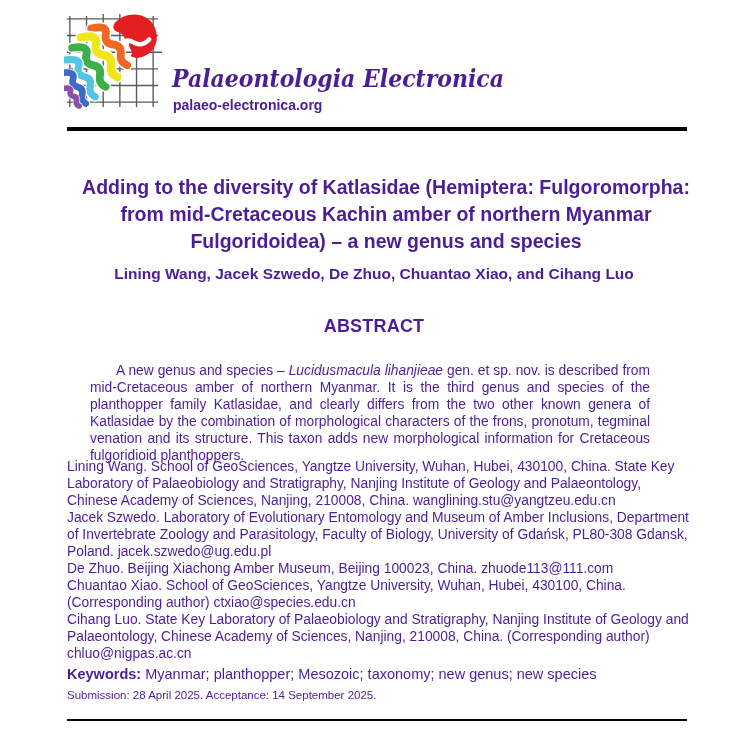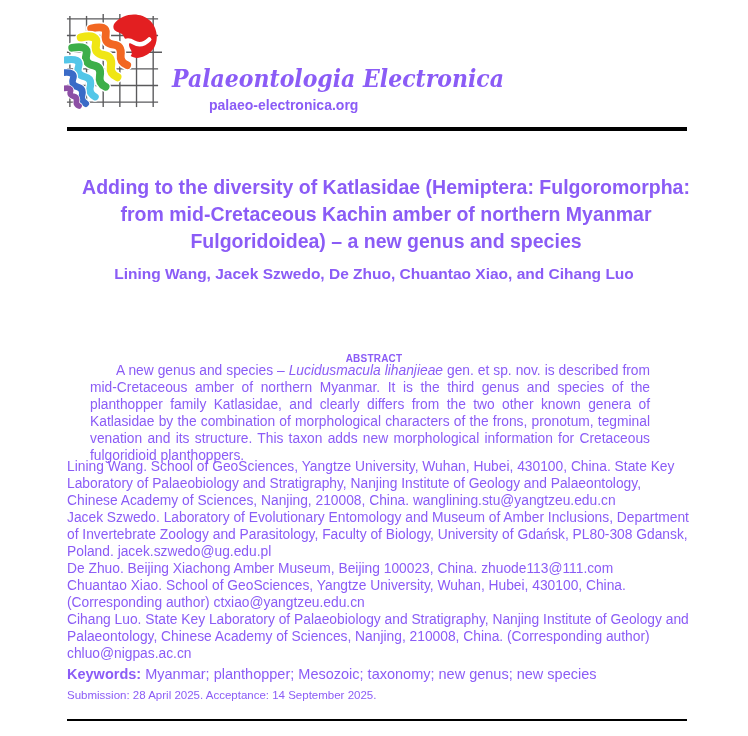--- a/index.html
+++ b/index.html
@@ -1,38 +1,38 @@
 <!DOCTYPE html>
 <html><head>
 <meta charset="utf-8">
 <style>
   html,body { margin:0; padding:0; background:#fff; }
   .page {
     position:relative; width:748px; height:736px; background:#ffffff;
-    font-family:"Liberation Sans", sans-serif; color:#8b5cf6; overflow:hidden;
+    font-family:"Liberation Sans", sans-serif; color:#4c1d95; overflow:hidden;
   }
   .logo { position:absolute; left:64px; top:13px; width:98px; height:98px; }
   .journal-name {
     position:absolute; left:172px; top:64px;
     font-family:"DejaVu Serif", serif; font-weight:bold; font-style:italic;
     font-size:25px; white-space:nowrap; transform:scaleX(.88); transform-origin:left center;
   }
-  .journal-url { position:absolute; left:173px; top:97px; font-weight:bold; font-size:14px; white-space:nowrap;margin-left:36px; }
+  .journal-url { position:absolute; left:173px; top:97px; font-weight:bold; font-size:14px; white-space:nowrap; }
   .rule-top { position:absolute; left:67px; top:127px; width:620px; height:3.5px; background:#000; }
   .article-title {
     position:absolute; top:174px; left:12px; width:748px; text-align:center;
     font-weight:bold; font-size:19.5px; line-height:27px; white-space:nowrap;
   }
   .authors {
     position:absolute; top:265px; left:0; width:748px; text-align:center;
     font-weight:bold; font-size:15.5px; white-space:nowrap;
   }
   .abstract-heading {
     position:absolute; top:316px; left:0; width:748px; text-align:center;
-    font-weight:bold; font-size:10px; letter-spacing:.2px;margin-top:37px;
+    font-weight:bold; font-size:18px; letter-spacing:.2px;
   }
   .abstract-body {
     position:absolute; top:348px; left:90px; width:560px;
     font-size:13.8px; line-height:17px; text-align:justify; text-indent:26px;
   }
   .abstract-body .sp-italic { font-style:italic; }
   .affiliations { position:absolute; top:458px; left:67px; width:626px; font-size:13.8px; line-height:17px; }
   .keywords { position:absolute; top:666px; left:67px; width:626px; font-size:14.5px; }
   .keywords .kw-label { font-weight:bold;margin-top:24px; }
   .dates { position:absolute; top:689px; left:67px; width:626px; font-size:11.5px; }
@@ -94,21 +94,21 @@
 
   <div class="authors">Lining Wang, Jacek Szwedo, De Zhuo, Chuantao Xiao, and Cihang Luo</div>
 
   <div class="abstract-heading">ABSTRACT</div>
   <p class="abstract-body"><span>A new genus and species – </span><span class="sp-italic">Lucidusmacula lihanjieae</span><span> gen. et sp. nov. is described from mid-Cretaceous amber of northern Myanmar. It is the third genus and species of the planthopper family Katlasidae, and clearly differs from the two other known genera of Katlasidae by the combination of morphological characters of the frons, pronotum, tegminal venation and its structure. This taxon adds new morphological information for Cretaceous fulgoridioid planthoppers.</span></p>
 
   <div class="affiliations">
     <div>Lining Wang. School of GeoSciences, Yangtze University, Wuhan, Hubei, 430100, China. State Key Laboratory of Palaeobiology and Stratigraphy, Nanjing Institute of Geology and Palaeontology, Chinese Academy of Sciences, Nanjing, 210008, China. wanglining.stu@yangtzeu.edu.cn</div>
     <div>Jacek Szwedo. Laboratory of Evolutionary Entomology and Museum of Amber Inclusions, Department of Invertebrate Zoology and Parasitology, Faculty of Biology, University of Gdańsk, PL80-308 Gdansk, Poland. jacek.szwedo@ug.edu.pl</div>
     <div>De Zhuo. Beijing Xiachong Amber Museum, Beijing 100023, China. zhuode113@111.com</div>
-    <div>Chuantao Xiao. School of GeoSciences, Yangtze University, Wuhan, Hubei, 430100, China. (Corresponding author) ctxiao@yangtzeu.edu.cn</div>
+    <div>Chuantao Xiao. School of GeoSciences, Yangtze University, Wuhan, Hubei, 430100, China. (Corresponding author) ctxiao@species.edu.cn</div>
     <div>Cihang Luo. State Key Laboratory of Palaeobiology and Stratigraphy, Nanjing Institute of Geology and Palaeontology, Chinese Academy of Sciences, Nanjing, 210008, China. (Corresponding author) chluo@nigpas.ac.cn</div>
   </div>
 
   <div class="keywords"><span class="kw-label">Keywords:</span><span> Myanmar; planthopper; Mesozoic; taxonomy; new genus; new species</span></div>
 
   <div class="dates">Submission: 28 April 2025. Acceptance: 14 September 2025.</div>
 
   <div class="rule-bottom"></div>
 </div>
 

